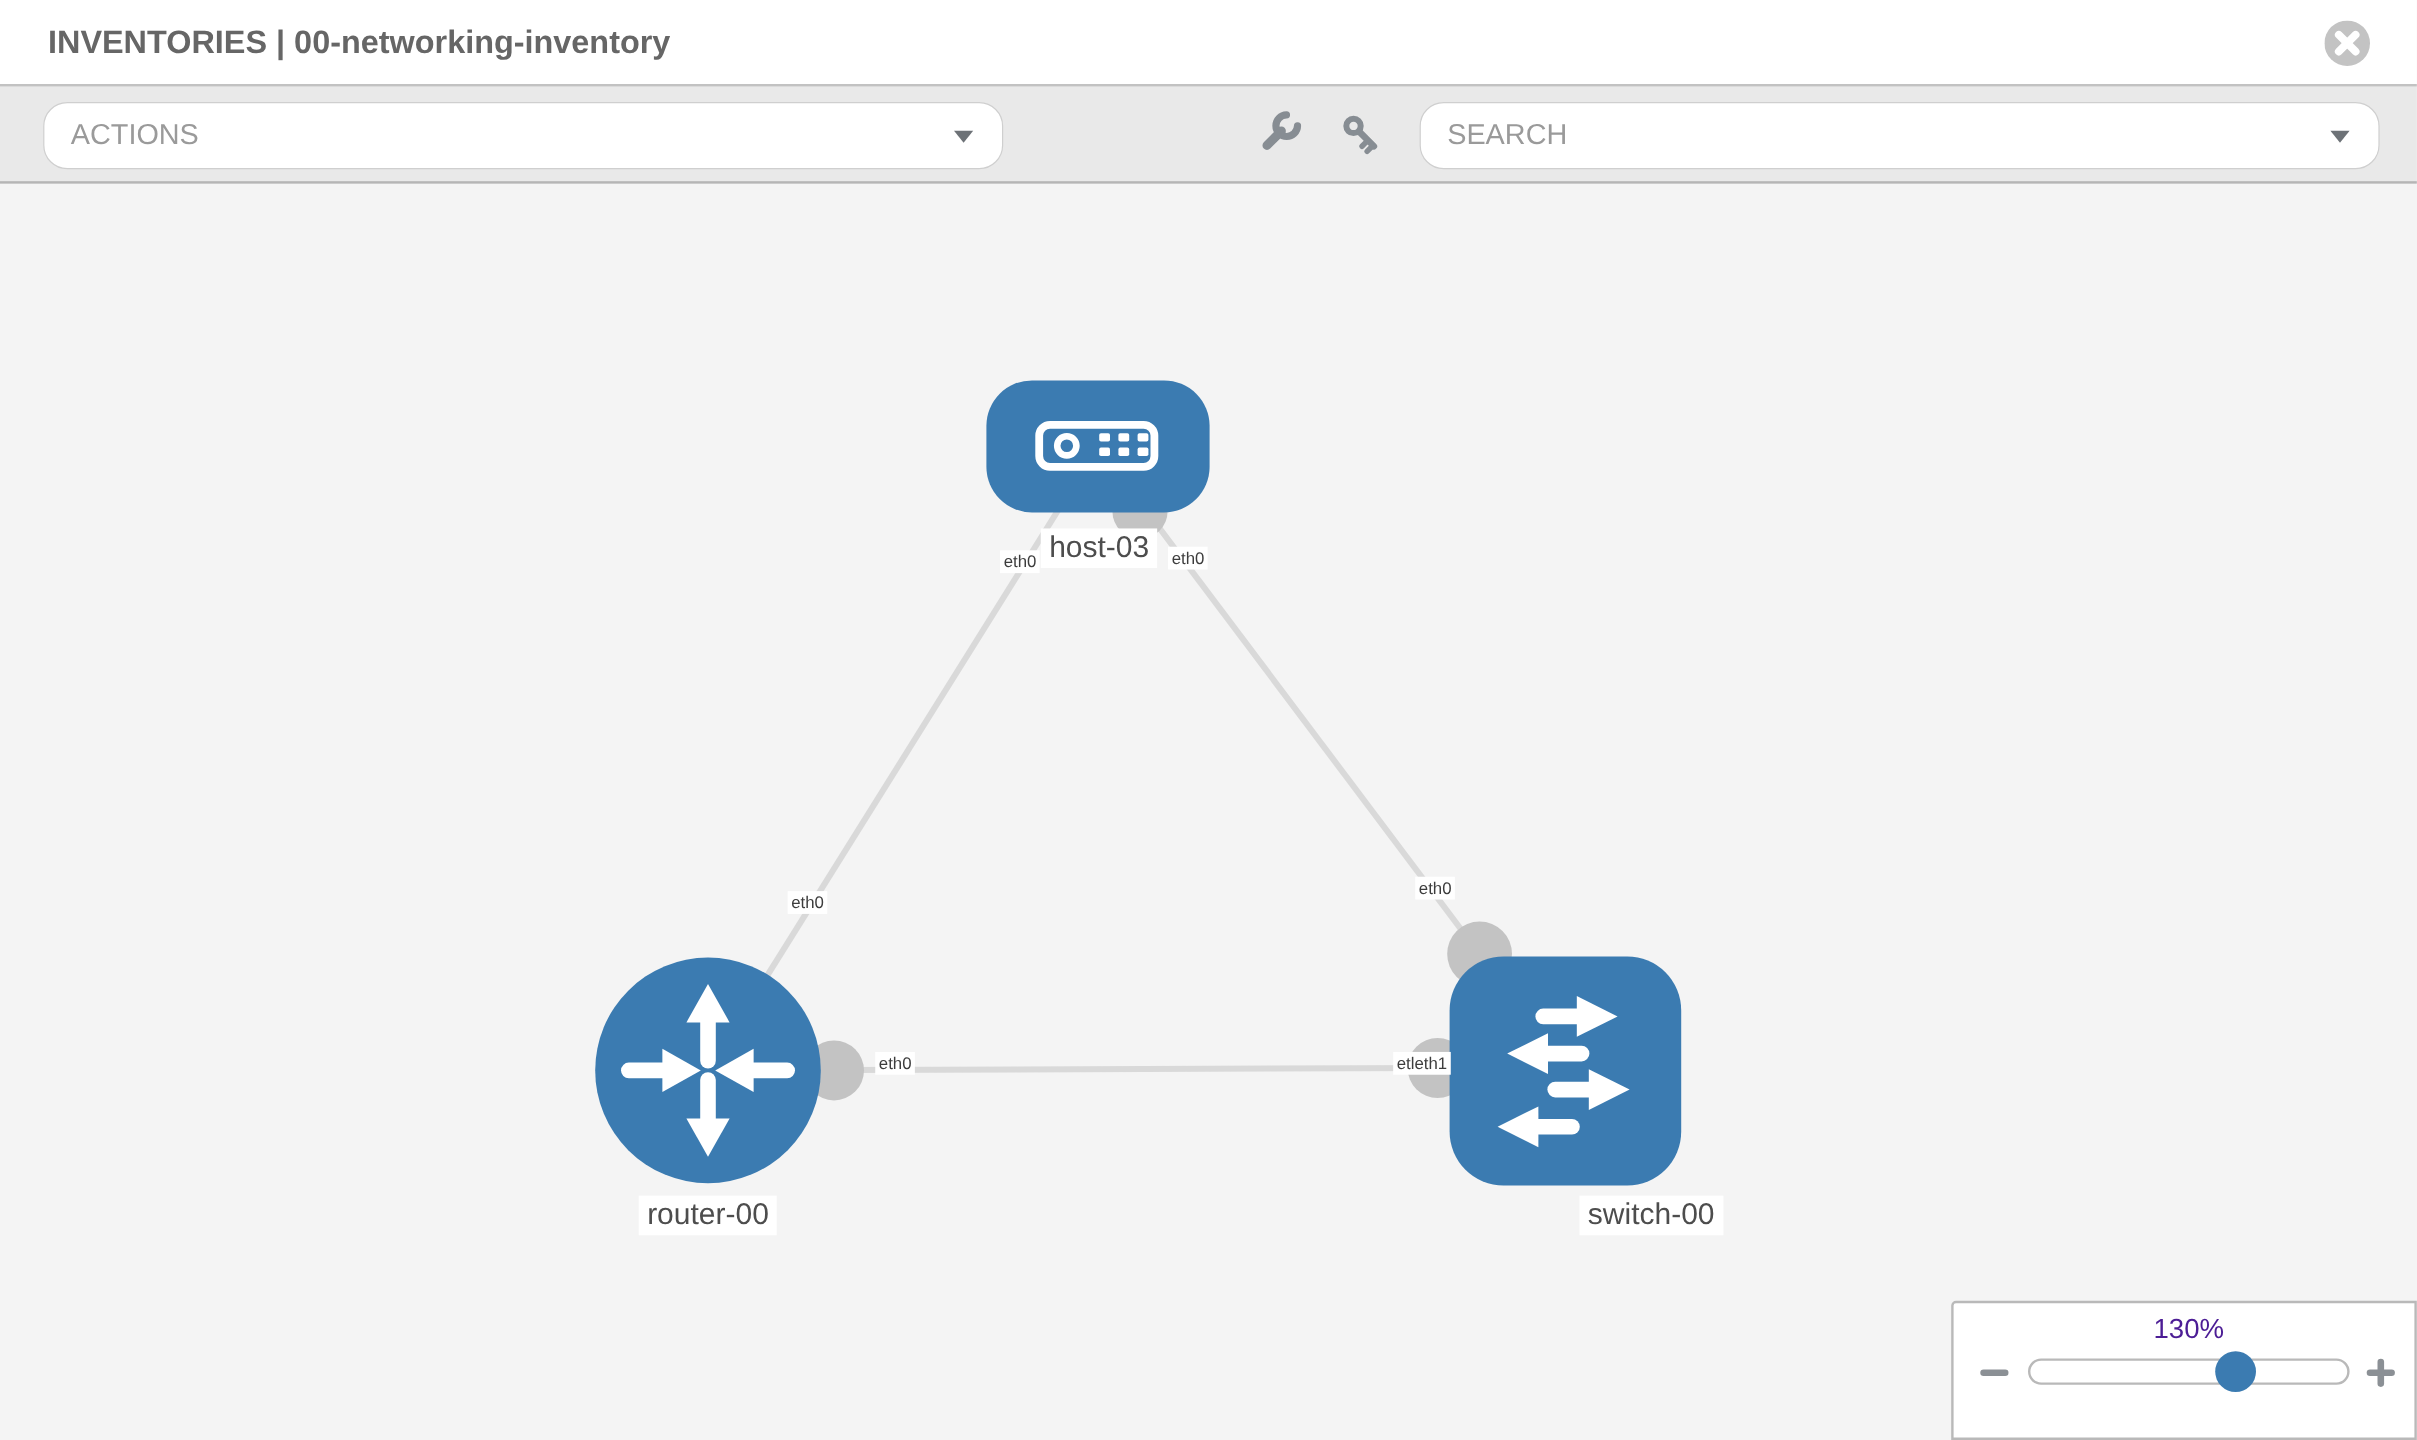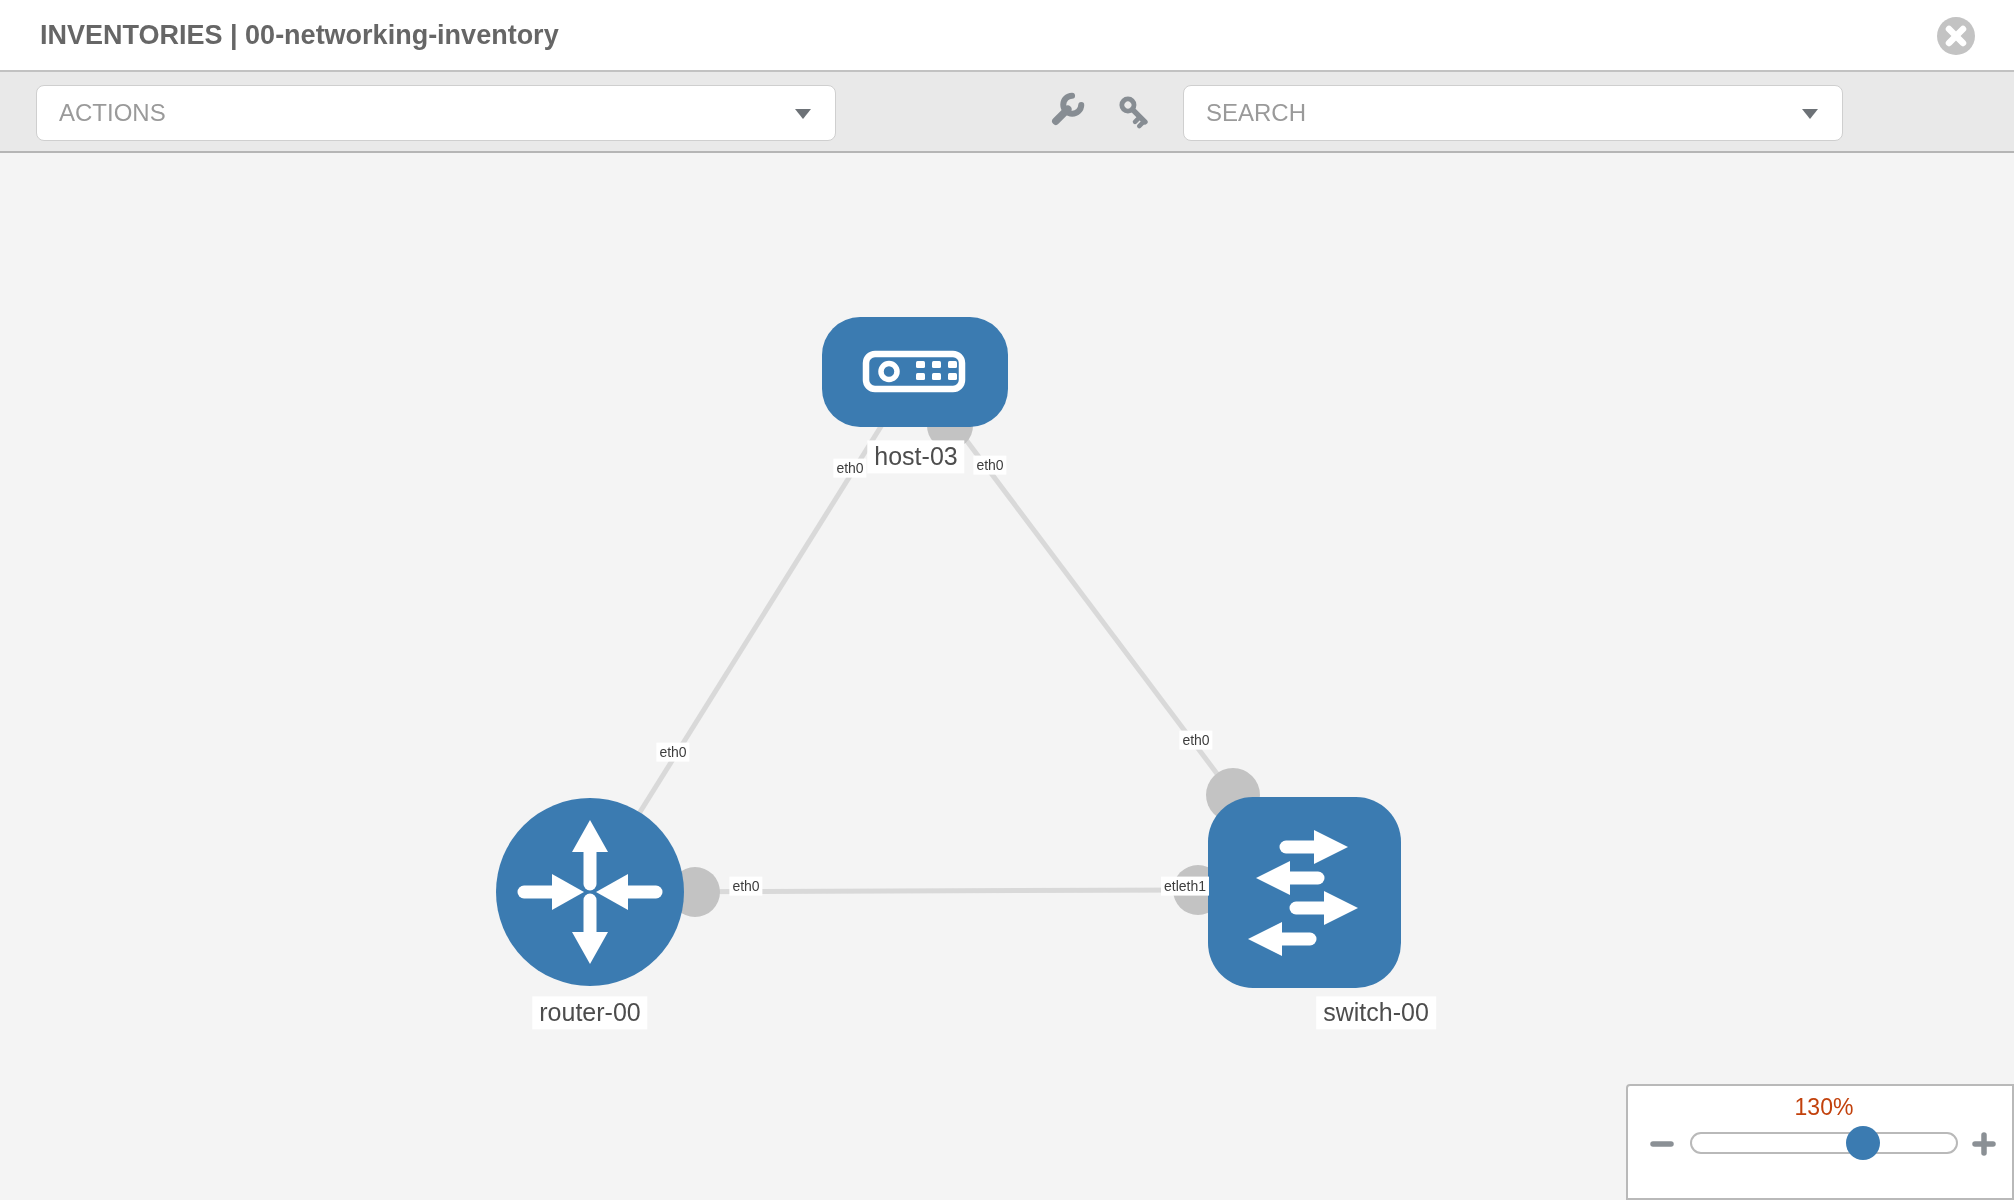--- a/index.html
+++ b/index.html
@@ -28,39 +28,39 @@
   .hdr-title{padding-left:40px;font-size:27px;font-weight:700;color:#666;}
   .close-btn{position:absolute;left:1937px;top:17px;width:38px;height:38px;
        cursor:pointer;}
 
   
   .tbar{position:absolute;left:0;top:70px;width:100%;height:83px;
         box-sizing:border-box;background:#e9e9e9;
         border-top:2px solid #c2c2c2;border-bottom:2px solid #b5b5b5;
         z-index:10;}
   .dd{position:absolute;top:13px;height:56px;box-sizing:border-box;
-      background:#fff;border:1.5px solid #cfcfcf;border-radius:8px;
+      background:#fff;border:1.5px solid #cfcfcf;border-radius:20px;
       display:flex;align-items:center;padding-left:22px;
       font-size:24px;color:#9a9a9a;cursor:pointer;}
   .dd .tri{position:absolute;right:24px;top:50%;margin-top:-4px;width:0;height:0;
       border-left:8px solid transparent;border-right:8px solid transparent;
       border-top:10px solid #6d7277;}
   .dd-actions{left:36px;width:800px;}
-  .dd-search{left:1183px;width:660px;}
+  .dd-search{left:1183px;width:800px;}
   .tool-btn{position:absolute;top:16px;width:48px;height:48px;display:flex;
       align-items:center;justify-content:center;cursor:pointer;}
   .tool-wrench{left:1041px;}
   .tool-key{left:1111px;}
 
   
   .zoom-panel{position:absolute;left:1626px;top:1084px;right:0;bottom:0;
       background:#fff;border:2px solid #b9b9b9;border-radius:4px 0 0 0;
       box-sizing:border-box;z-index:5;}
   .zoom-value{position:absolute;left:62px;top:8px;width:268px;
-      text-align:center;font-size:23px;color:#c2410c;}
+      text-align:center;font-size:23px;color:#4c1d95;}
   .zoom-track{position:absolute;left:62px;top:46px;width:268px;height:22px;
       box-sizing:border-box;background:#fff;border:2px solid #b9b9b9;
       border-radius:12px;cursor:pointer;}
   .zoom-handle{position:absolute;left:218px;top:40px;width:34px;height:34px;
       border-radius:50%;background:#3b7bb1;cursor:grab;}
   .zoom-btn{position:absolute;top:44px;width:28px;height:28px;display:flex;
       align-items:center;justify-content:center;cursor:pointer;}
   .zoom-minus{left:20px;}
   .zoom-plus{left:342px;}
 </style>

